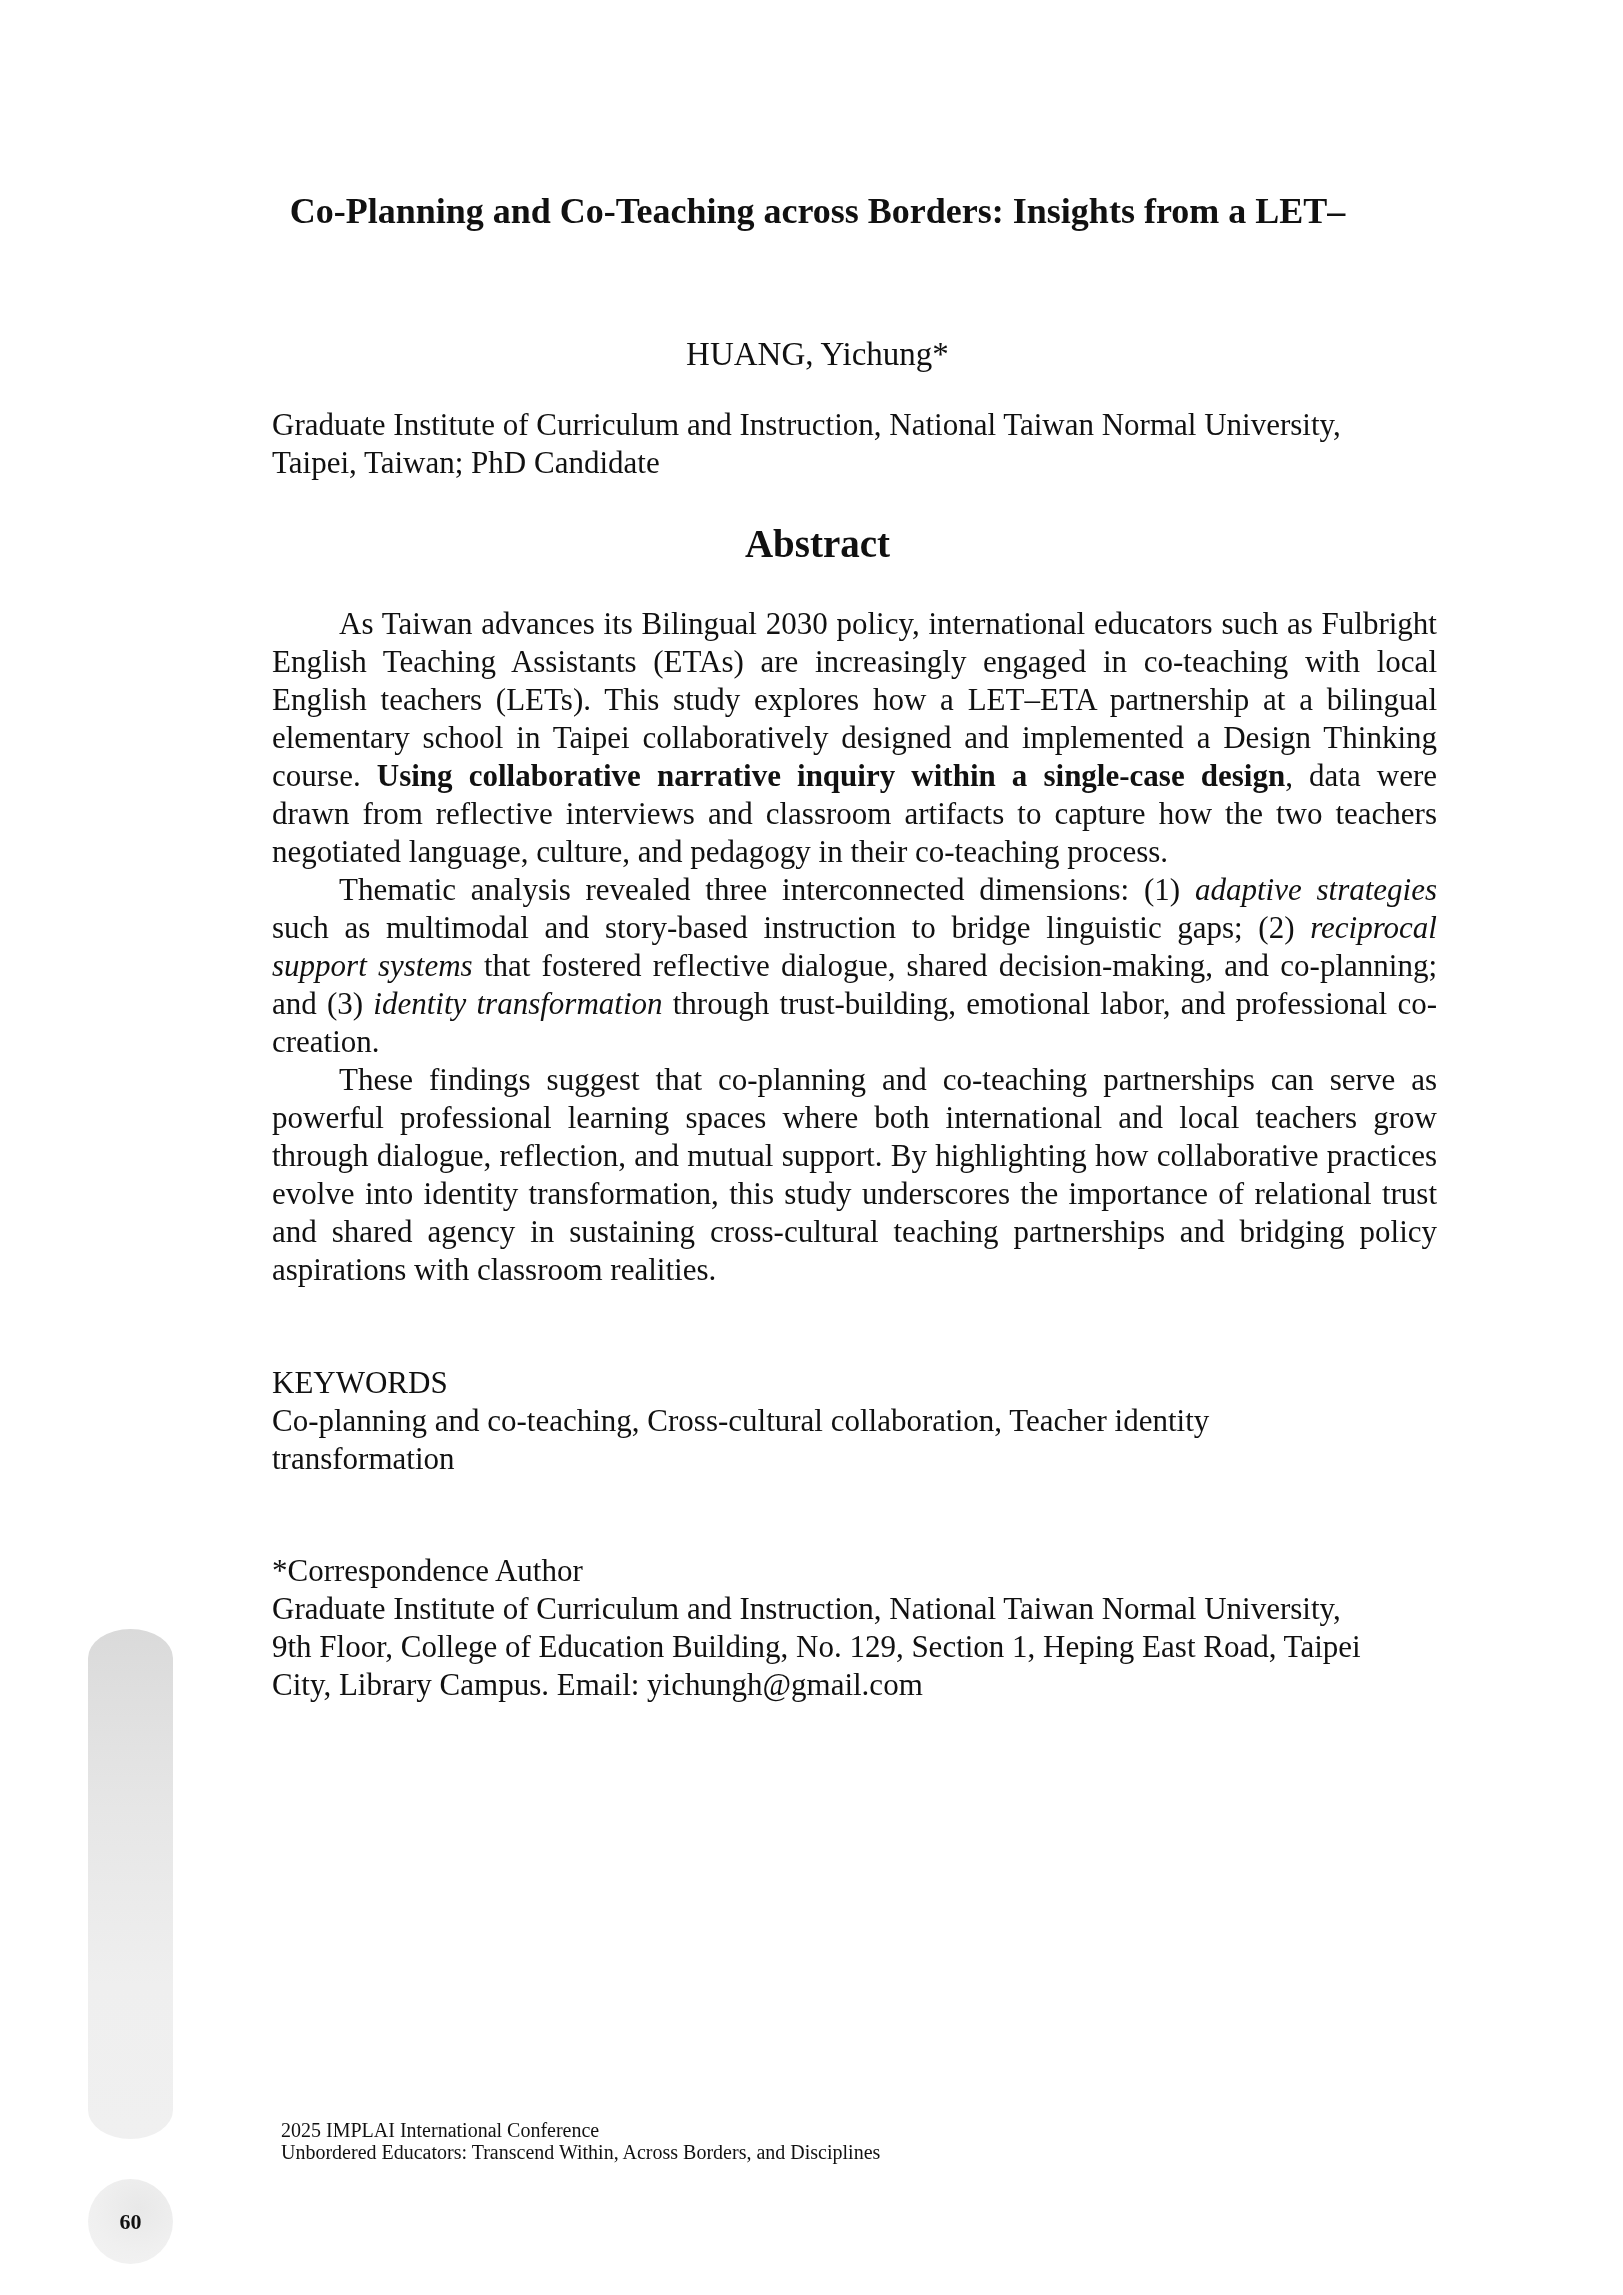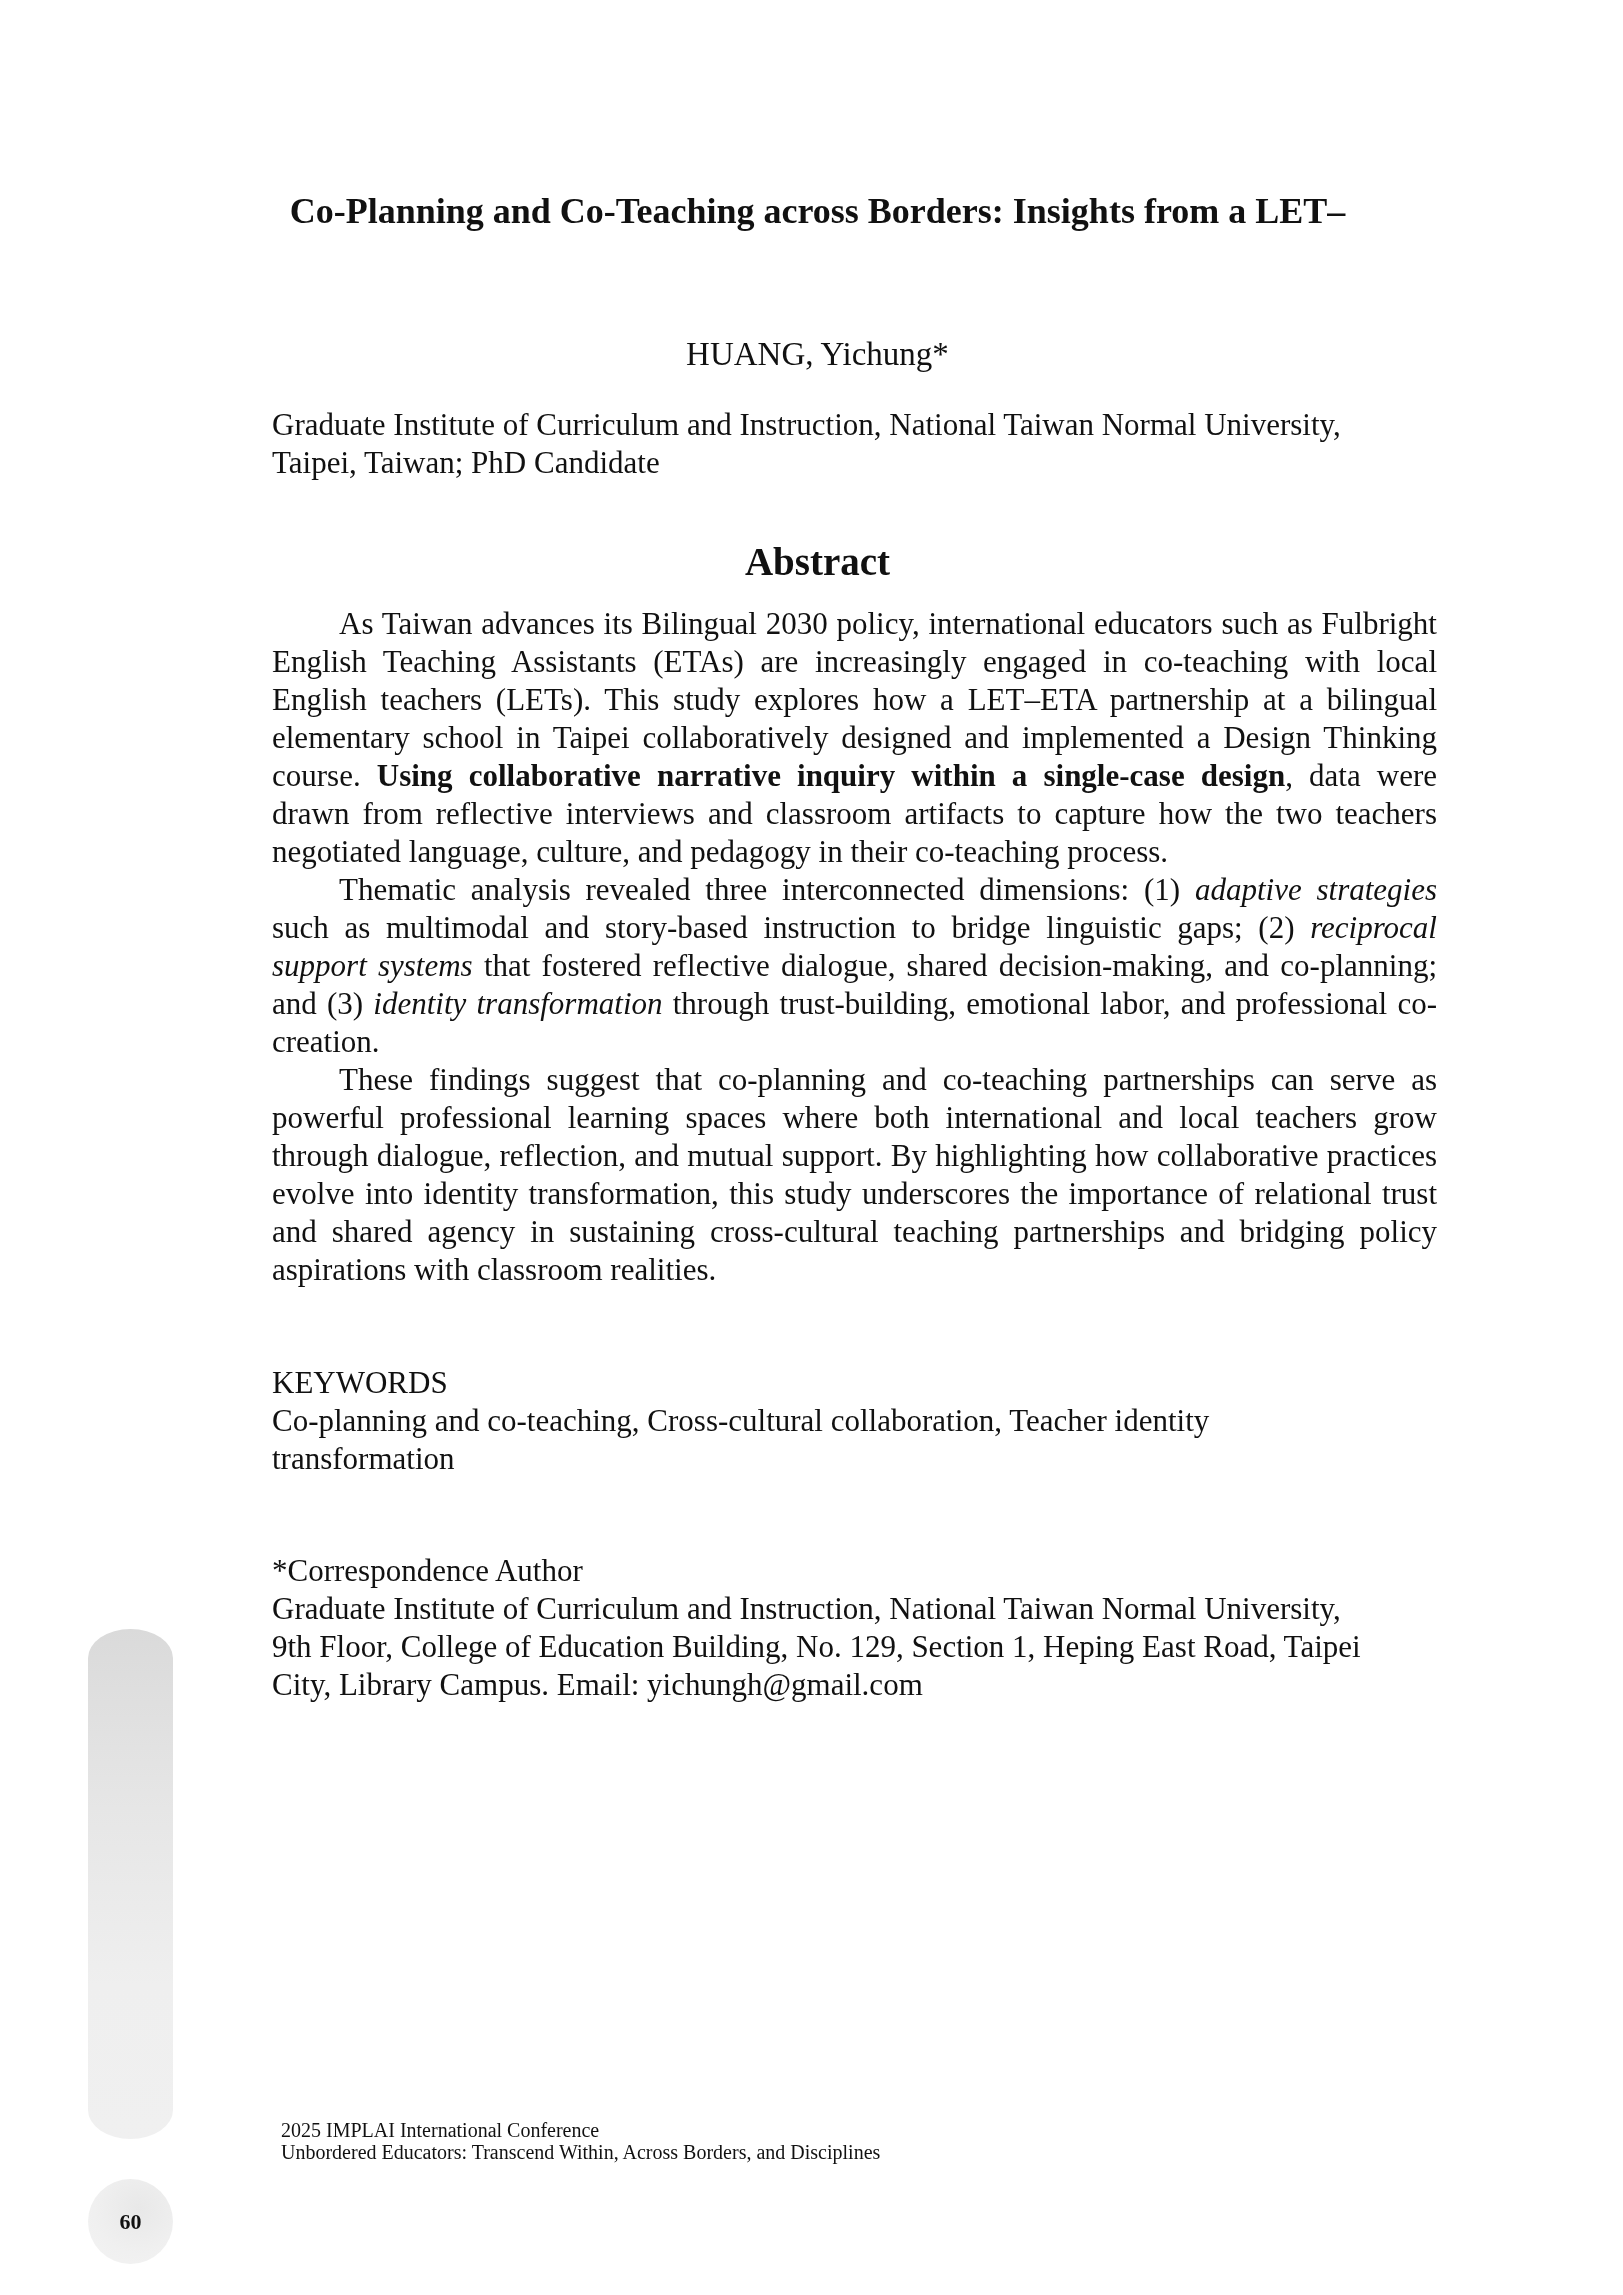--- a/index.html
+++ b/index.html
@@ -3,21 +3,21 @@
 <meta charset="utf-8">
 <style>
   html, body { margin:0; padding:0; background:#ffffff; }
   body { width:1623px; height:2295px; position:relative; overflow:hidden;
          font-family:"Liberation Serif", "DejaVu Serif", serif; color:#111; }
   .abs { position:absolute; }
   .title { left:196px; width:1243px; top:188px; text-align:center;
            font-weight:bold; font-size:36px; line-height:47px; }
   .author { left:196px; width:1243px; top:326px; text-align:center; font-size:33px; line-height:38px;margin-top:9px; }
   .affil { left:272px; width:1178px; top:406px; font-size:31px; line-height:38px; }
-  .abstract-h { left:196px; width:1243px; top:538px; text-align:center;
+  .abstract-h { left:196px; width:1243px; top:520px; text-align:center;
                 font-weight:bold; font-size:39px; line-height:47px; }
   .body { left:272px; width:1165px; top:605px; font-size:31px; line-height:38px; text-align:justify; }
   .body p { margin:0; text-indent:67px; }
   .kw { left:272px; width:1178px; top:1364px; font-size:31px; line-height:38px; }
   .corr { left:272px; width:1171px; top:1552px; font-size:31px; line-height:38px; }
   .footer { left:281px; top:2112px; font-size:20px; line-height:21.6px;margin-top:8px; }
   .pill { left:88px; top:1629px; width:85px; height:510px; border-radius:43px/29.4px;
           background:linear-gradient(180deg,#dadada 0%,#e6e6e6 35%,#efefef 70%,#f0f0f0 100%); }
   .circle { left:88px; top:2179px; width:85px; height:85px; border-radius:50%;
             background:radial-gradient(circle at 60% 35%,#e8e8e8 0%,#f0f0f0 60%,#f3f3f3 100%);

